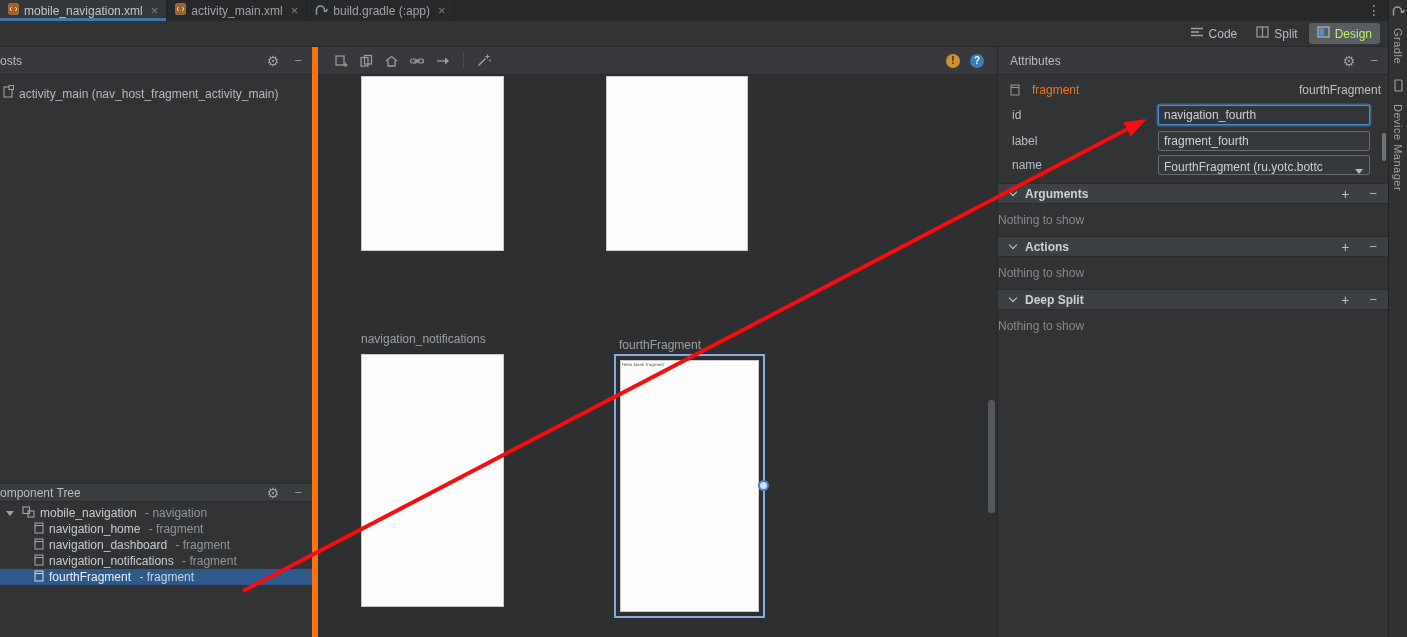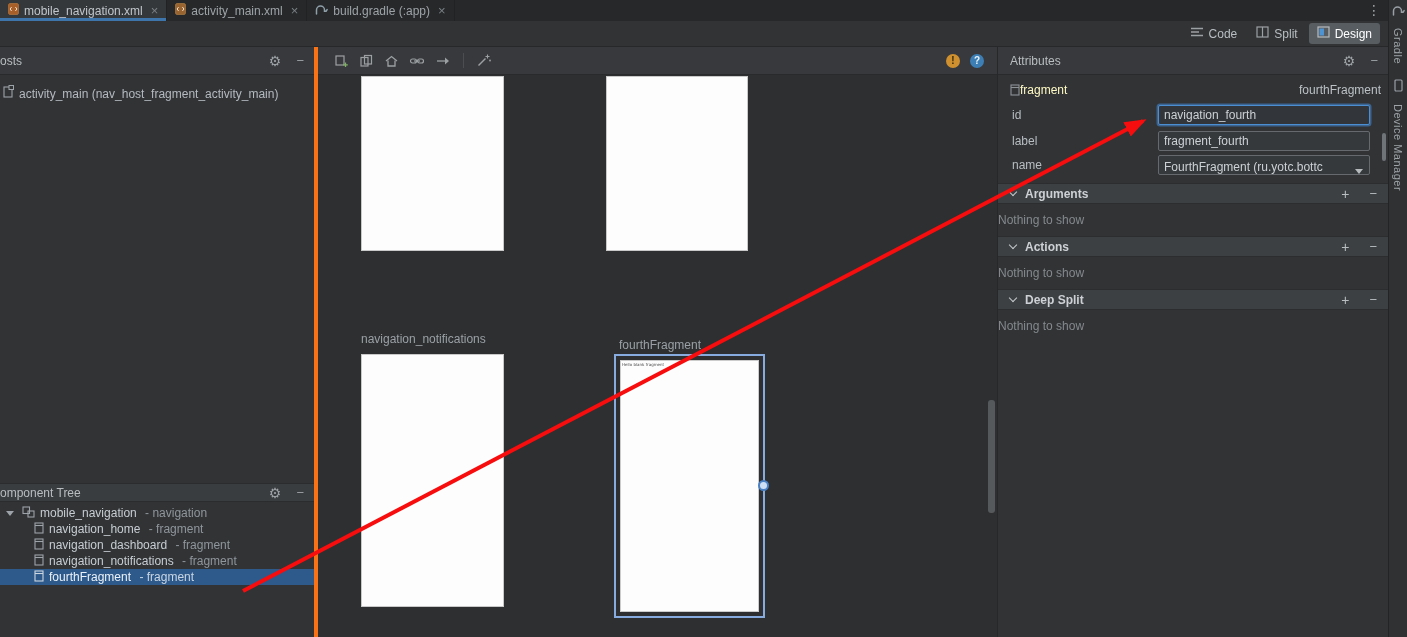--- a/index.html
+++ b/index.html
@@ -11,30 +11,30 @@
   #tabbar{position:absolute;left:0;top:0;width:1388px;height:21px;background:#26282a;display:flex;align-items:stretch}
   .tab{display:flex;align-items:center;gap:5px;padding:0 8px;font-size:12px;color:#9ea3a7;border-right:1px solid #202224;position:relative;cursor:default;white-space:nowrap}
   .tab .tclose{color:#7b8084;font-size:13px;line-height:1;margin-left:3px}
   .tab.active{background:#35383b;color:#c0c6cb}
   .tab.active::after{content:"";position:absolute;left:0;right:0;bottom:0;height:3px;background:#3e76ab}
   #tab-kebab{margin-left:auto;color:#9ea3a7;font-size:14px;line-height:21px;padding:0 7px;cursor:default}
 
   
   #toolbar2{position:absolute;left:0;top:21px;width:1388px;height:26px;background:#313335;border-bottom:1px solid #26282a;display:flex;align-items:center;justify-content:flex-end;padding-right:8px;gap:3px}
   .viewbtn{display:flex;align-items:center;gap:5px;padding:3px 8px;border-radius:3px;font-size:12px;color:#b9bec2;cursor:default}
-  .viewbtn.selected{background:#585d62;color:#ffffff}
+  .viewbtn.selected{background:#585d62;color:#bef264}
 
   
   .panel-head{height:28px;background:#37393c;border-bottom:1px solid #282a2c;display:flex;align-items:center;font-size:12px;color:#b9bdc0;padding-right:10px}
   .panel-head .spacer{flex:1}
   .hicon{color:#9da2a6;font-size:13px;line-height:1;cursor:default}
   .hicon.gear{margin-right:15px;font-size:14px}
 
   
-  #left-panel{position:absolute;left:0;top:47px;width:318px;bottom:0;background:#313335;border-right:4px solid #f97316}
+  #left-panel{position:absolute;left:0;top:47px;width:318px;bottom:0;background:#313335;border-right:6px solid #f97316}
   #hosts-item{position:absolute;left:3px;top:38px;display:flex;align-items:flex-end;gap:5px;font-size:12px;color:#b5bac0;white-space:nowrap;cursor:default}
   #ct-head{position:absolute;left:0;right:0;top:436px;height:19px;background:#3a3d40;border-top:1px solid #2a2c2e;border-bottom:1px solid #2a2c2e;display:flex;align-items:center;font-size:12px;color:#b9bdc0;padding-right:10px}
   #ct-rows{position:absolute;left:0;right:0;top:458px}
   .trow{height:16px;display:flex;align-items:center;gap:5px;font-size:12px;color:#8f969c;white-space:pre;padding-left:3px;cursor:default}
   .trow .tname{font-weight:normal;color:#c7cdd2}
   .trow.child{padding-left:34px}
   .trow.selected{background:#2e5a8b}
   .trow.selected .tname{color:#eaf1f8}
   .trow.selected .tsuffix{color:#c9d6e3}
   .tri-down{width:0;height:0;border-left:4px solid transparent;border-right:4px solid transparent;border-top:5px solid #9da3a8;margin:0 3px}
@@ -54,21 +54,21 @@
   #sel-box{position:absolute;left:296px;top:279px;width:151px;height:264px;border:2px solid #88abdf}
   #sel-inner{position:absolute;left:4px;top:4px;right:4px;bottom:4px;background:#fdfdfd;border:1px solid #cccccc;overflow:hidden}
   #preview-text{font-size:4px;line-height:5px;color:#4a4a4a;padding:1px 0 0 1px;font-family:"DejaVu Sans",sans-serif}
   #sel-handle{position:absolute;left:440px;top:405px;width:11px;height:11px;border-radius:50%;background:#cfe0f4;border:2px solid #4a80c4;cursor:default}
   #canvas-scroll{position:absolute;left:670px;top:325px;width:7px;height:113px;background:#56595c;border-radius:3px;cursor:default}
 
   
   #right-panel{position:absolute;left:997px;top:47px;width:391px;bottom:0;background:#313335;border-left:1px solid #26282a}
   #attr-typerow{position:absolute;left:0;right:0;top:34px;height:18px;display:flex;align-items:center;font-size:12px}
   #attr-typerow .ticon{margin-left:12px;display:flex}
-  #attr-typerow .tlabel{margin-left:0;color:#fef9c3}
+  #attr-typerow .tlabel{margin-left:12px;color:#f97316}
   #attr-typerow .tvalue{margin-left:auto;margin-right:7px;color:#bcc1c5}
   .attr-row{position:absolute;left:0;right:0;height:20px;font-size:12px}
   .attr-row .alabel{position:absolute;left:14px;top:3px;color:#b9bec2}
   .field{position:absolute;left:160px;top:0;width:212px;height:20px;background:#36393c;border:1px solid #66696d;border-radius:2px;display:flex;align-items:flex-end}
   .field input{background:transparent;border:none;outline:none;color:#ccd1d5;font-size:12px;font-family:inherit;padding:0 5px;width:100%;height:100%}
   .field.focused{border:1px solid #4b8ed2;box-shadow:0 0 0 1.5px rgba(70,140,215,.55);background:#323539}
   .combo{color:#ccd1d5;cursor:default}
   .combo .val{flex:1;overflow:hidden;white-space:nowrap;padding-left:5px}
   .combo-arrow{width:0;height:0;border-left:4px solid transparent;border-right:4px solid transparent;border-top:5px solid #b6babd;margin:0 6px 0 2px;flex:none}
   #attr-row-id{top:58px}

